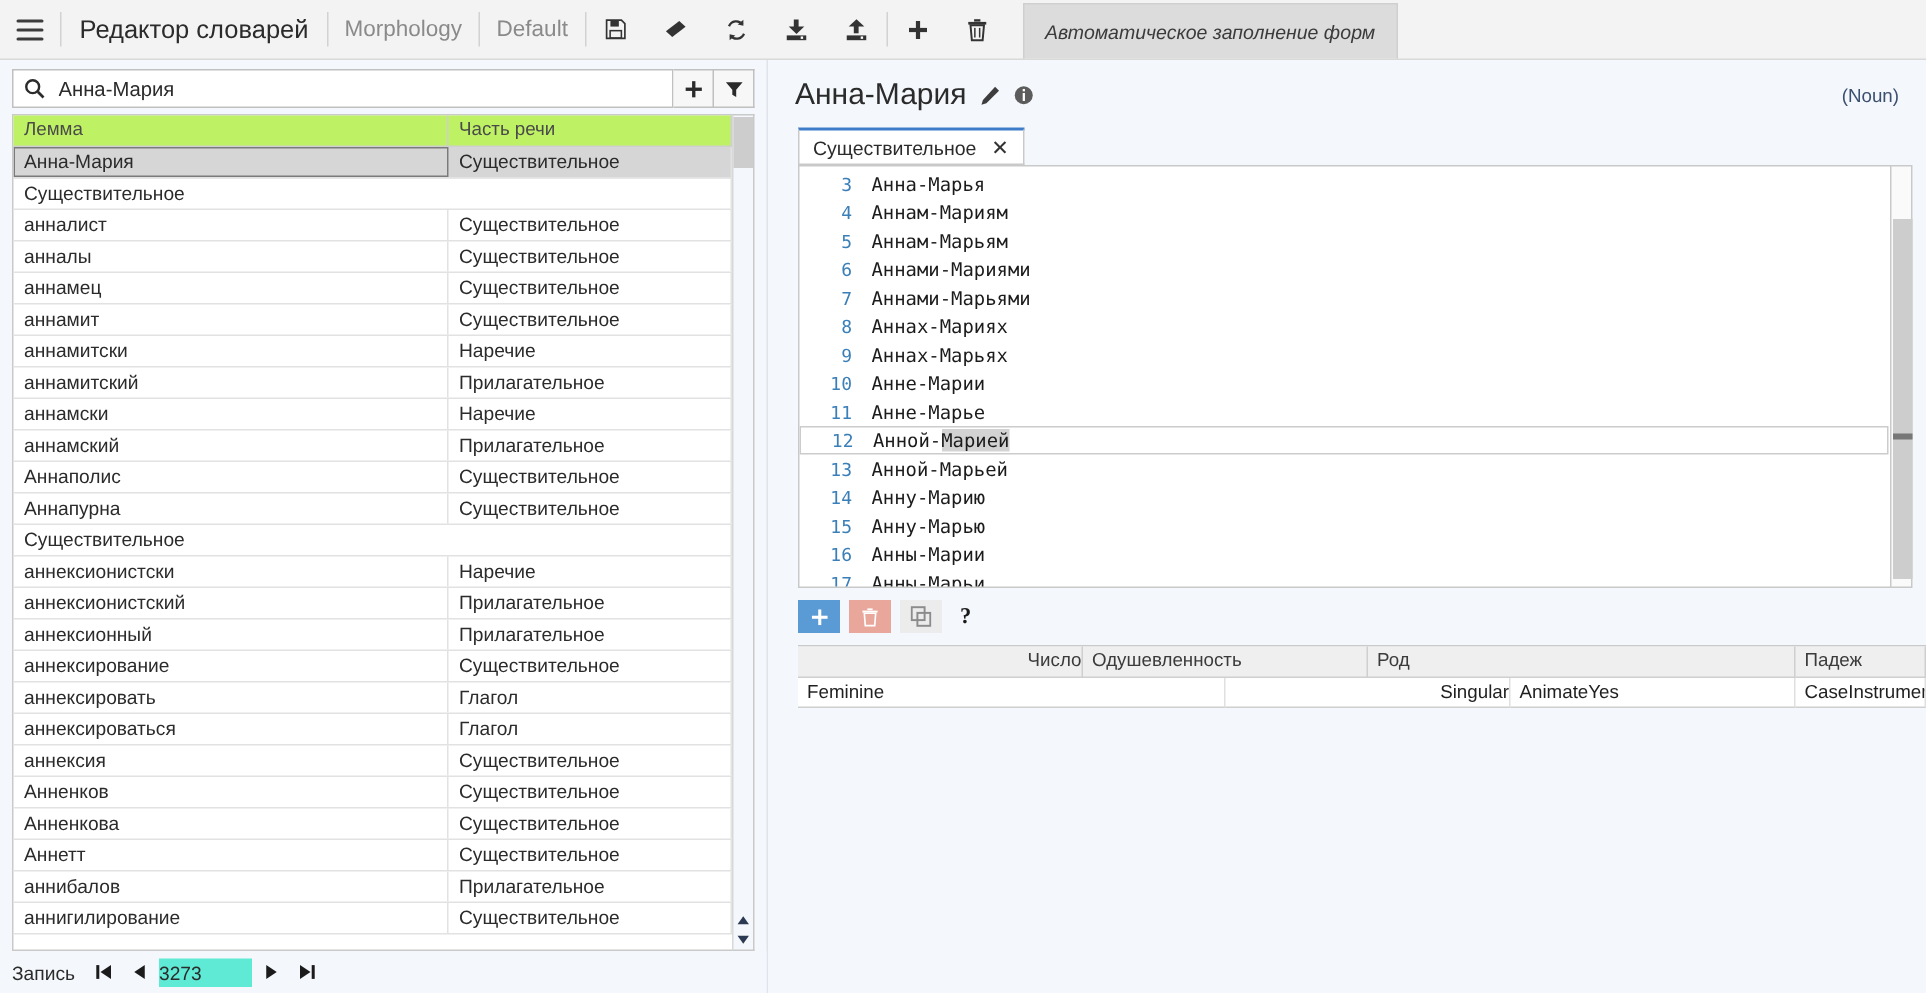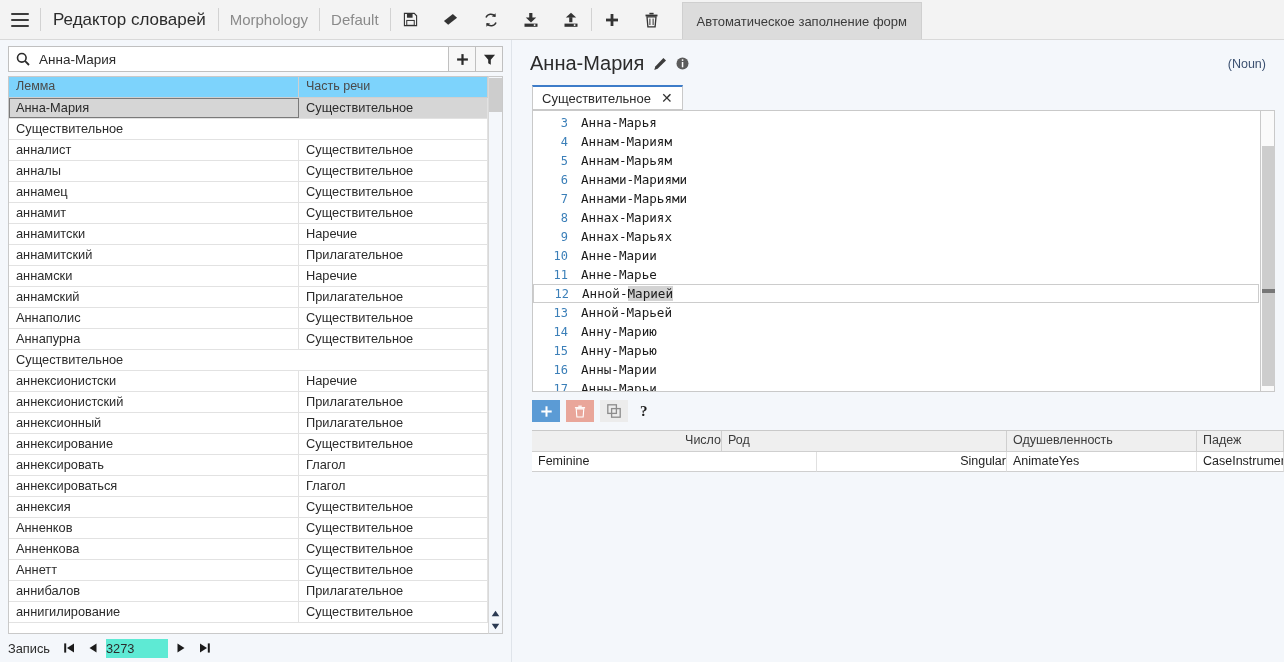--- a/index.html
+++ b/index.html
@@ -36,21 +36,21 @@
   .tb-icons { display: flex; align-items: center; }
   .tb-btn {
     width: 40px; height: 40px; display: flex; align-items: center; justify-content: center;
     cursor: pointer;
   }
   .tb-btn svg { display: block; }
   .auto-fill-btn {
     display: flex; align-items: center; padding: 0 14px;
     margin: 2px 0 0 10px;
     background: #dcdcdc; border: 1px solid #cfcfcf; border-bottom: none;
-    font-size: 13px; color: #3b3b3b; white-space: nowrap; cursor: pointer;
+    font-size: 13px; color: #3b3b3b; white-space: nowrap; cursor: pointer; font-style: italic;
   }
 
   
   .body { flex: 1; display: flex; min-height: 0; }
 
   
   .left-panel {
     width: 512px; min-width: 512px;
     display: flex; flex-direction: column;
     background: #f4f7fb;
@@ -76,21 +76,21 @@
   .sbtn {
     width: 27px; height: 26px; display: flex; align-items: center; justify-content: center;
     background: #f7f7f7; border: 1px solid #c0c0c0; border-left: none; cursor: pointer;
   }
 
   .grid-wrap { flex: 1; display: flex; min-height: 0; padding: 0 8px 0 8px; }
   .grid {
     flex: 1; display: flex; flex-direction: column; min-width: 0;
     border: 1px solid #c9c9c9; border-right: none; background: #fff;
   }
-  .grid-head { display: flex; height: 21px; min-height: 21px; background: #7dd3fc; }
+  .grid-head { display: flex; height: 21px; min-height: 21px; background: #bef264; }
   .gh {
     font-size: 12.5px; color: #4a4a4a; padding: 2px 0 0 7px;
     border-right: 1px solid #cfcfcf; border-bottom: 1px solid #cfcfcf;
     overflow: hidden; white-space: nowrap;
   }
   .gh.c1 { width: 290px; min-width: 290px; }
   .gh.c2 { flex: 1; }
   .grid-body { flex: 1; overflow: hidden; }
   .grow { display: flex; height: 21px; border-bottom: 1px solid #e2e2e2; }
   .grow .cell {
@@ -577,22 +577,22 @@
             <rect x="4.6" y="4.6" width="8.6" height="8.6" fill="none" stroke="#8c8c8c" stroke-width="1.3"></rect>
           </svg>
         </div>
         <span class="eb-help">?</span>
       </div>
 
       <div class="prop-wrap">
         <div class="prop-table">
           <div class="prop-head" id="prop-head">
               <div class="pc w1">Число</div>
+              <div class="pc w3">Одушевленность</div>
               <div class="pc w2">Род</div>
-              <div class="pc w3">Одушевленность</div>
               <div class="pc w4">Падеж</div>
             </div>
           <div class="prop-row" id="prop-row">
               <div class="pc w2">Feminine</div>
               <div class="pc w1">Singular</div>
               <div class="pc w3">AnimateYes</div>
               <div class="pc w4">CaseInstrumental</div>
             </div>
         </div>
       </div>

